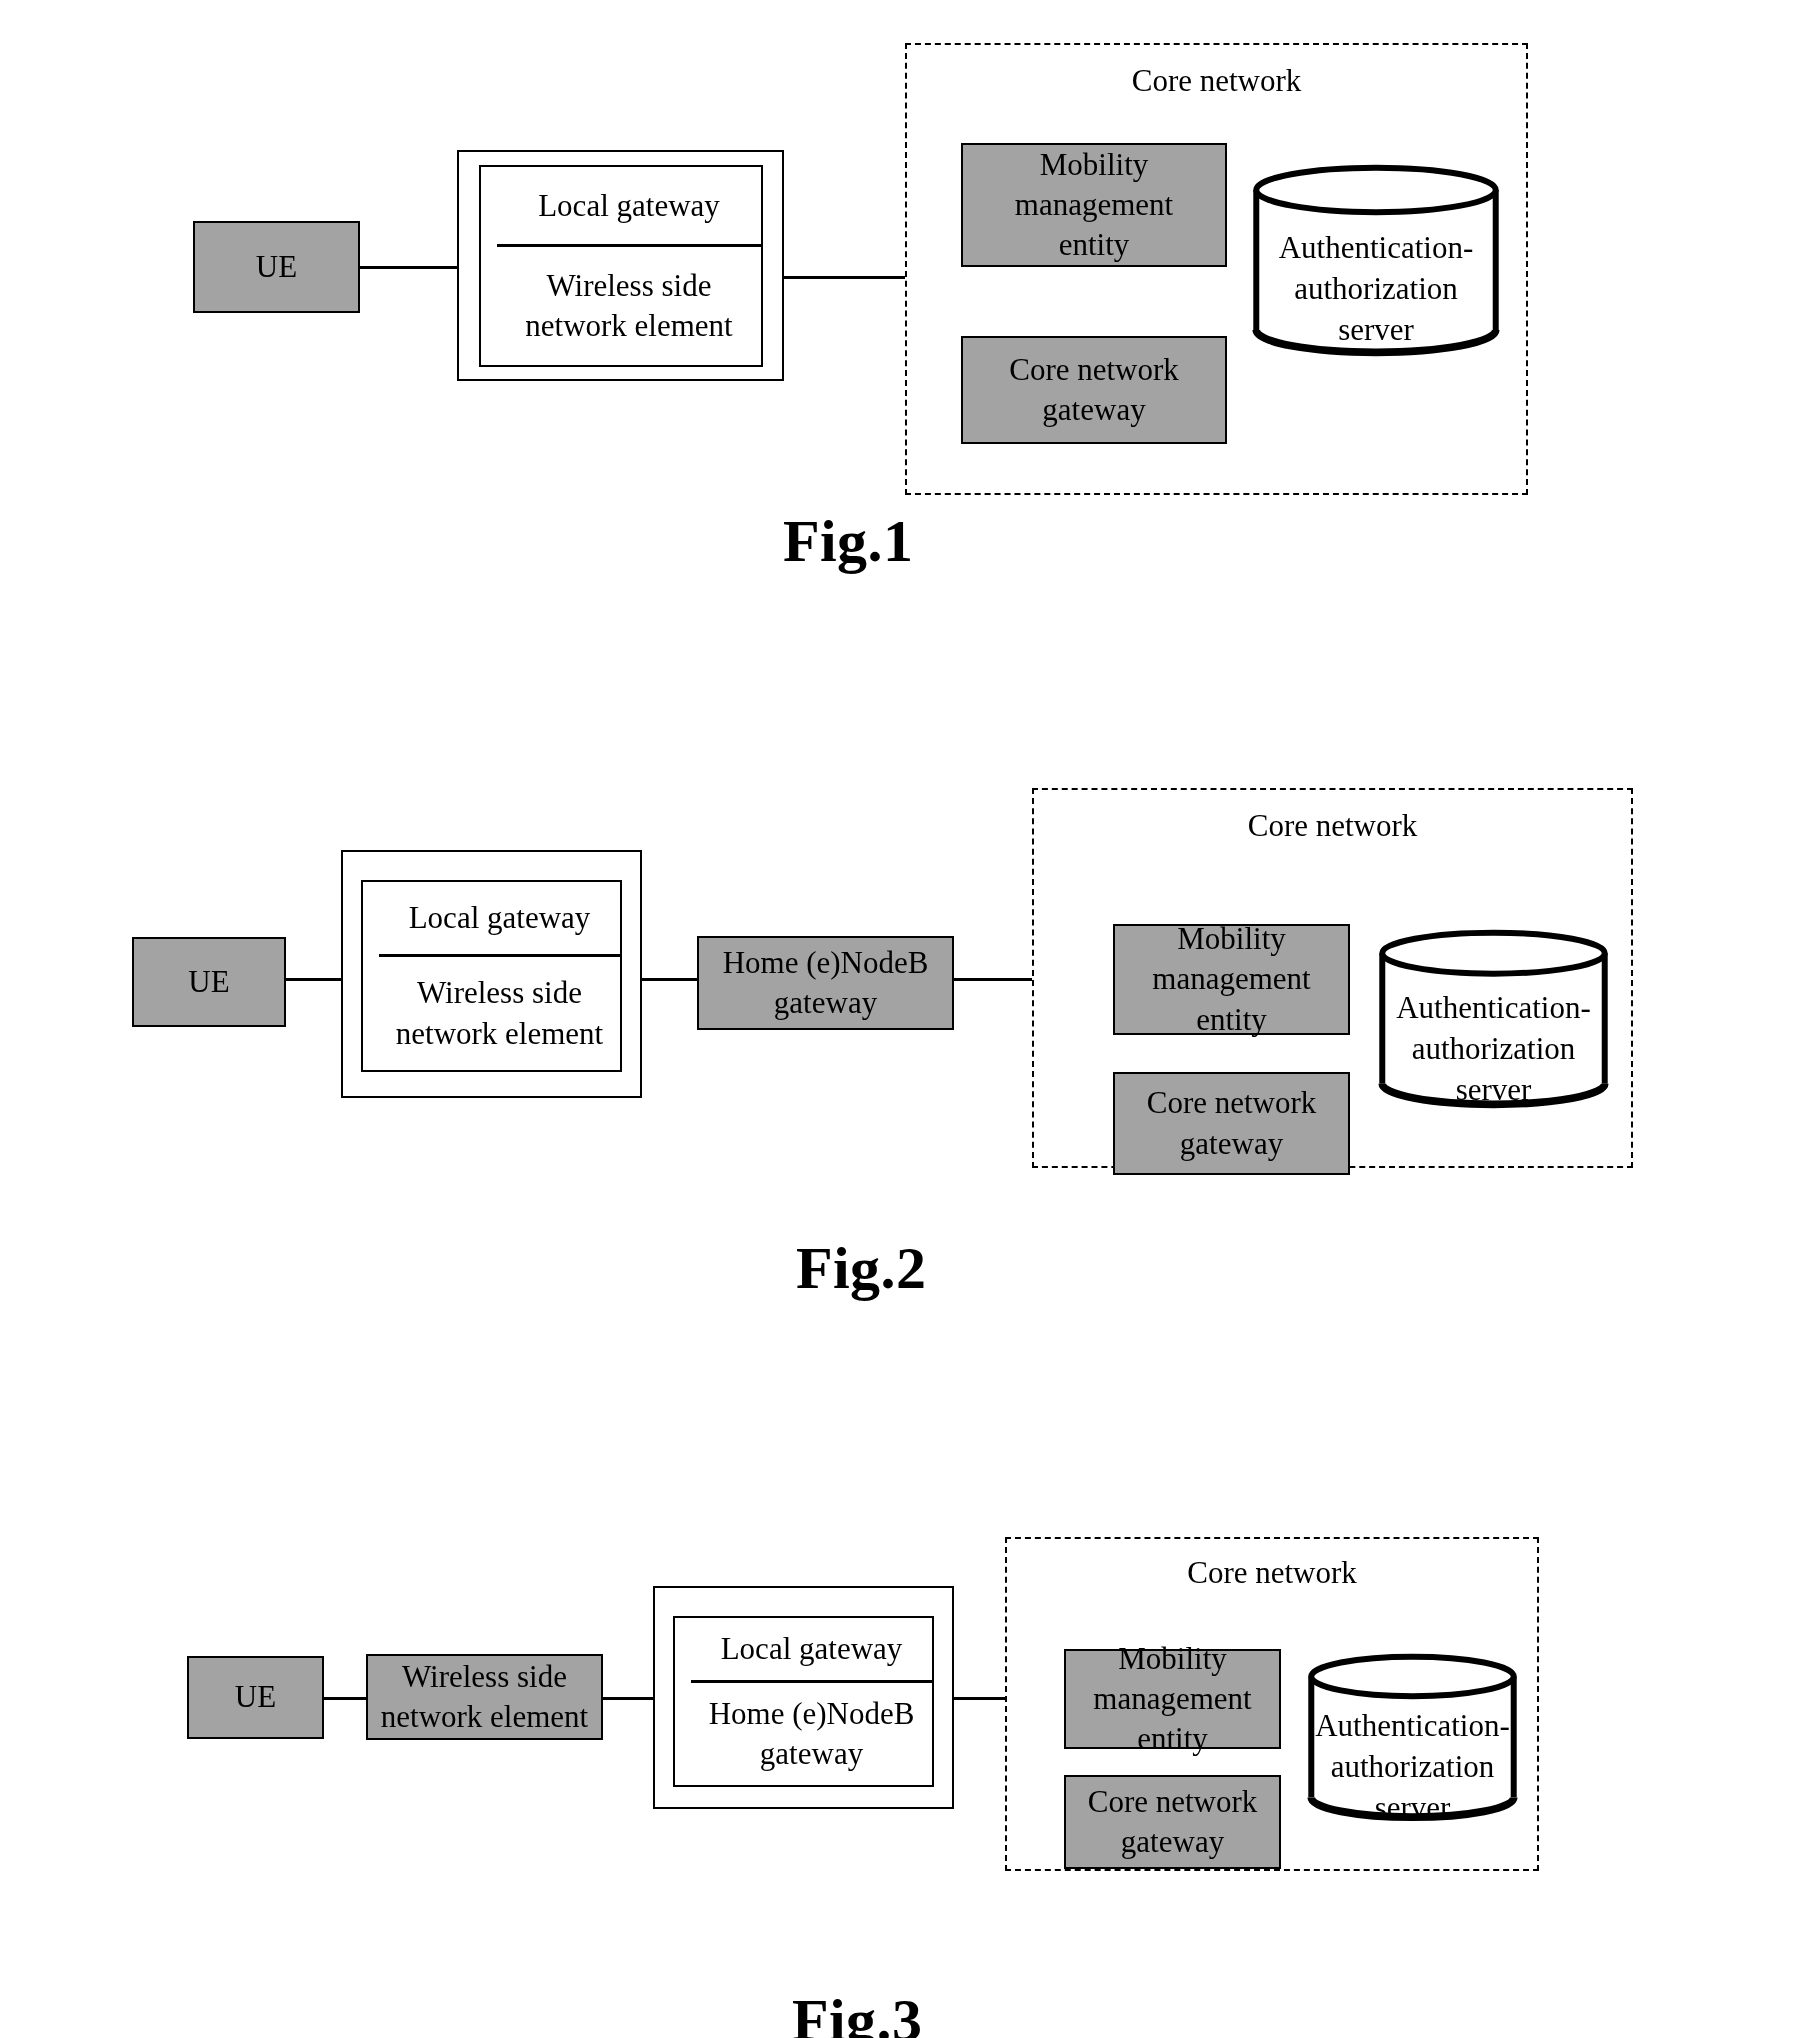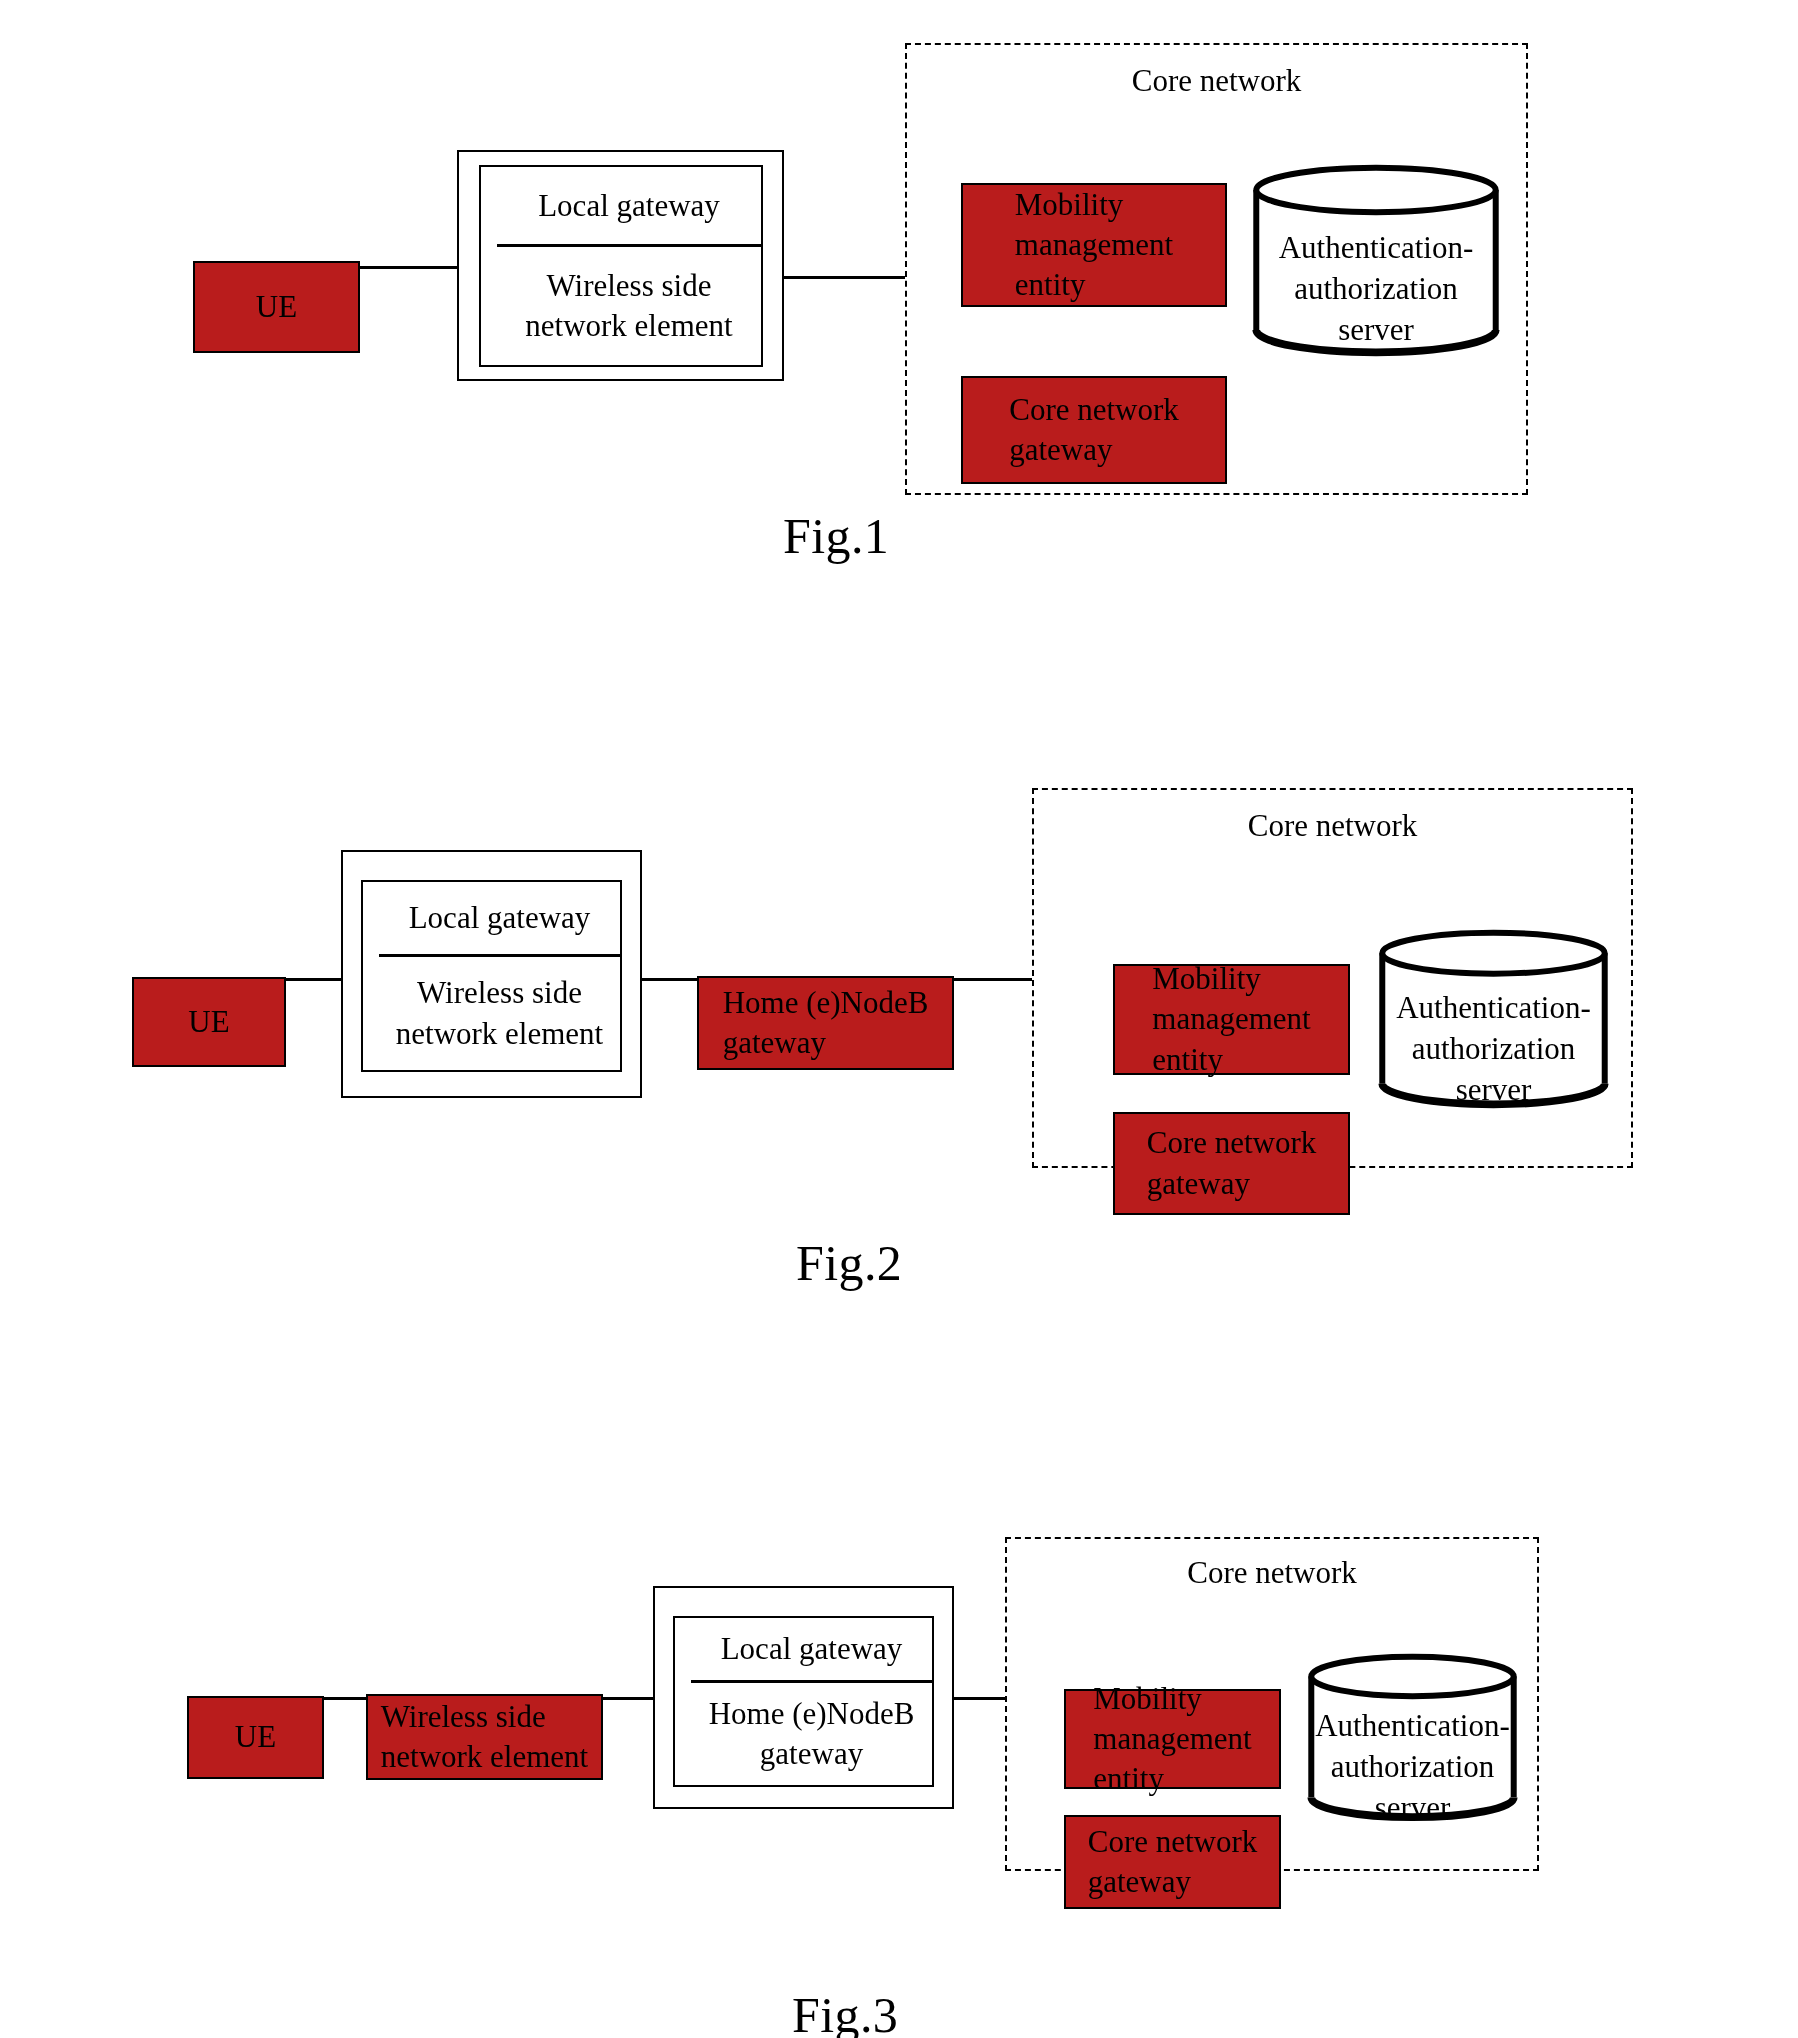--- a/index.html
+++ b/index.html
@@ -20,28 +20,27 @@
     inset: 0;
   }
   
   .fig {
     position: absolute;
   }
   .box {
     position: absolute;
     box-sizing: border-box;
     border: 2.6px solid #000;
-    background: #b91c1c;
+    background: #a3a3a3;
     display: flex;
     align-items: center;
     justify-content: center;
-    text-align: left;
+    text-align: center;
     line-height: 1.30;
     font-size: 31px;
-    margin-top: 40px;
   }
   .outer-group {
     position: absolute;
     box-sizing: border-box;
     border: 2.6px solid #000;
     background: #fff;
   }
   .split-box {
     position: absolute;
     box-sizing: border-box;
@@ -79,22 +78,22 @@
     font-size: 31px;
     line-height: 1.1;
   }
   .hline {
     position: absolute;
     background: #000;
     height: 2.6px;
   }
   .cap {
     position: absolute;
-    font-size: 50px;
-    font-weight: normal;
+    font-size: 60px;
+    font-weight: bold;
     letter-spacing: 0.4px;
     white-space: nowrap;
   }
   
   .cyl {
     position: absolute;
   }
   .cyl svg {
     position: absolute;
     left: 0;

